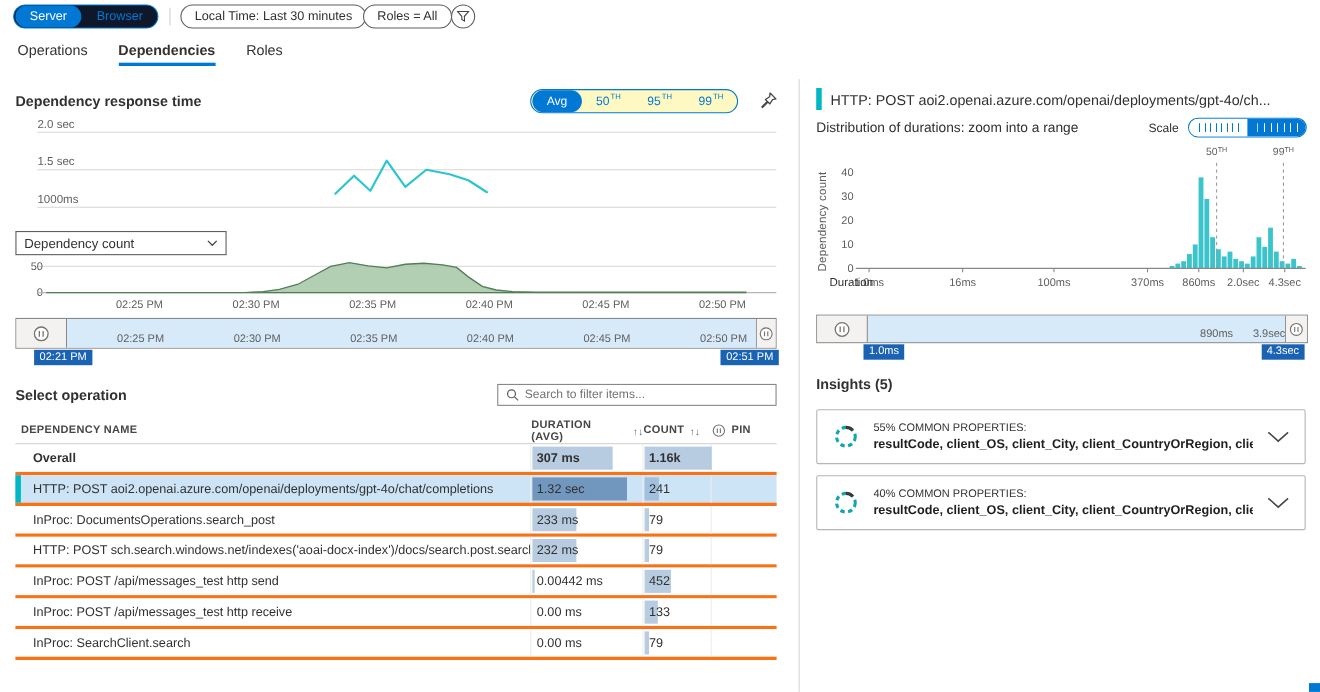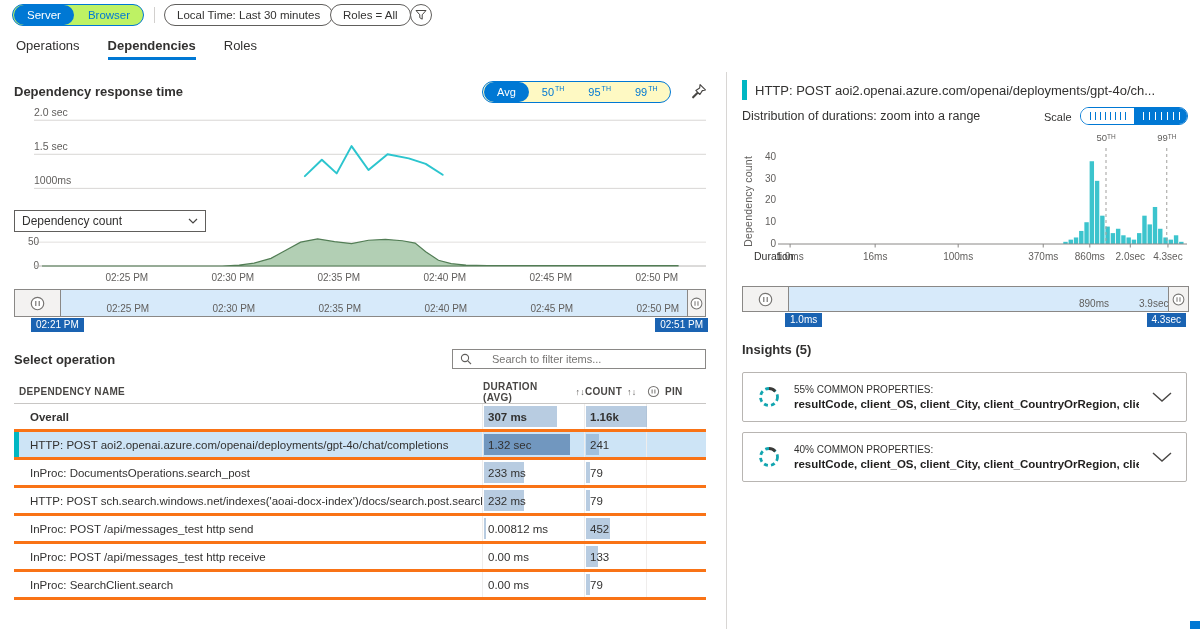--- a/index.html
+++ b/index.html
@@ -1,21 +1,21 @@
 <!DOCTYPE html>
 <html><head>
 <meta charset="utf-8">
 <style>
   *{box-sizing:border-box;margin:0;padding:0}
   body{font-family:"Liberation Sans",sans-serif;background:#fff;color:#323130}
   #app{position:relative;width:1200px;height:629px;background:#fff;overflow:hidden;font-size:12px}
   .abs{position:absolute}
 
   
-  .mode-toggle{display:flex;align-items:center;height:22px;border:1px solid #0078d4;border-radius:11px;background:#bef264}
+  .mode-toggle{display:flex;align-items:center;height:22px;border:1px solid #0078d4;border-radius:11px;background:#0f172a}
   .mode-opt{font-size:11.5px;color:#0078d4;padding:0 13px;height:20px;line-height:20px;border-radius:10px;cursor:pointer}
   .mode-opt.sel{background:#0078d4;color:#fff;margin:0 1px}
   .vsep{width:1px;height:16px;background:#d2d0ce}
   .pill{display:flex;align-items:center;height:22px;border:1px solid #605e5c;border-radius:11px;background:#fff;padding:0 12px;font-size:11.5px;color:#323130;cursor:pointer;white-space:nowrap}
   .iconbtn{width:22px;height:22px;border:1px solid #605e5c;border-radius:50%;display:flex;align-items:center;justify-content:center;background:#fff;cursor:pointer}
 
   
   .tabs{display:flex;gap:28px}
   .tab{font-size:13px;padding-bottom:4px;cursor:pointer;border-bottom:3px solid transparent}
   .tab.active{font-weight:700;border-bottom:3px solid #0078d4}
@@ -36,21 +36,21 @@
   
   .brush{position:absolute;border:1px solid #8a8886;background:#fff;display:flex}
   .bhandle{background:#f3f2f1;display:flex;align-items:center;justify-content:center;cursor:ew-resize}
   .bhandle.l{border-right:1px solid #8a8886}
   .bhandle.r{border-left:1px solid #8a8886}
   .barea{flex:1;background:#d7eafa;position:relative;cursor:grab}
   .brush-overlay{position:absolute;inset:0;pointer-events:none}
   .badge{position:absolute;background:#1a63b2;color:#fff;font-size:10px;line-height:13px;height:14px;padding:0 5px;white-space:nowrap;z-index:3}
 
   
-  .search{display:flex;align-items:center;gap:20px;border:1px solid #8a8886;background:#fff;height:20px;padding:0 7px}
+  .search{display:flex;align-items:center;gap:5px;border:1px solid #8a8886;background:#fff;height:20px;padding:0 7px}
   .search input{border:none;outline:none;font-size:11px;width:100%;font-family:"Liberation Sans",sans-serif;color:#323130}
   .search input::placeholder{color:#767472}
 
   
   .thead{display:flex;align-items:center;height:24px;border-bottom:1px solid #c8c6c4;font-size:10px;font-weight:700;color:#484644;letter-spacing:.3px}
   .h-name{flex:1;padding-left:5px}
   .h-dur{width:102px;display:flex;align-items:center;gap:6px}
   .h-cnt{width:62px;display:flex;align-items:center;gap:5px}
   .h-pin{width:59px;display:flex;align-items:center;gap:5px;justify-content:flex-start}
   .sort{font-size:9px;color:#605e5c;cursor:pointer}
@@ -273,21 +273,21 @@
           <div class="cell-cnt">
             <div class="bar" style="width: 7%;"></div>
             <div class="cellText">79</div>
           </div>
           <div class="cell-pin"></div>
         </div>
         <div class="trow">
           <div class="cell-name">InProc: POST /api/messages_test http send</div>
           <div class="cell-dur">
             <div class="bar" style="width: 2%;"></div>
-            <div class="cellText">0.00812 ms</div>
+            <div class="cellText">0.00442 ms</div>
           </div>
           <div class="cell-cnt">
             <div class="bar" style="width: 39%;"></div>
             <div class="cellText">452</div>
           </div>
           <div class="cell-pin"></div>
         </div>
         <div class="trow">
           <div class="cell-name">InProc: POST /api/messages_test http receive</div>
           <div class="cell-dur">
@@ -397,21 +397,21 @@
     <div class="barea"></div>
     <div class="bhandle r" style="width:20px">
       <span>
         <svg width="13" height="13" viewBox="0 0 14 14">
             <circle cx="7" cy="7" r="5.8" fill="#fff" stroke="#767472" stroke-width="1.1"></circle>
             <path d="M5.4 4.6v4.8M8.6 4.6v4.8" stroke="#767472" stroke-width="1.1"></path>
           </svg>
       </span>
     </div>
     <div class="brush-overlay" id="brush2Labels">
-        <span class="axis-lab brush-lab" style="left: 336px; transform: none;">890ms</span>
+        <span class="axis-lab brush-lab" style="left: 348px; transform: none;">890ms</span>
         <span class="axis-lab brush-lab" style="left: 396px; transform: none;">3.9sec</span>
       </div>
     <div class="badge" style="left:42px;top:26px">1.0ms</div>
     <div class="badge" style="right:2px;top:26px">4.3sec</div>
   </div>
 
   <div class="abs h13" style="left:742px;top:342px">Insights (5)</div>
 
   <div class="card" style="left:742px;top:372px">
     <span>

